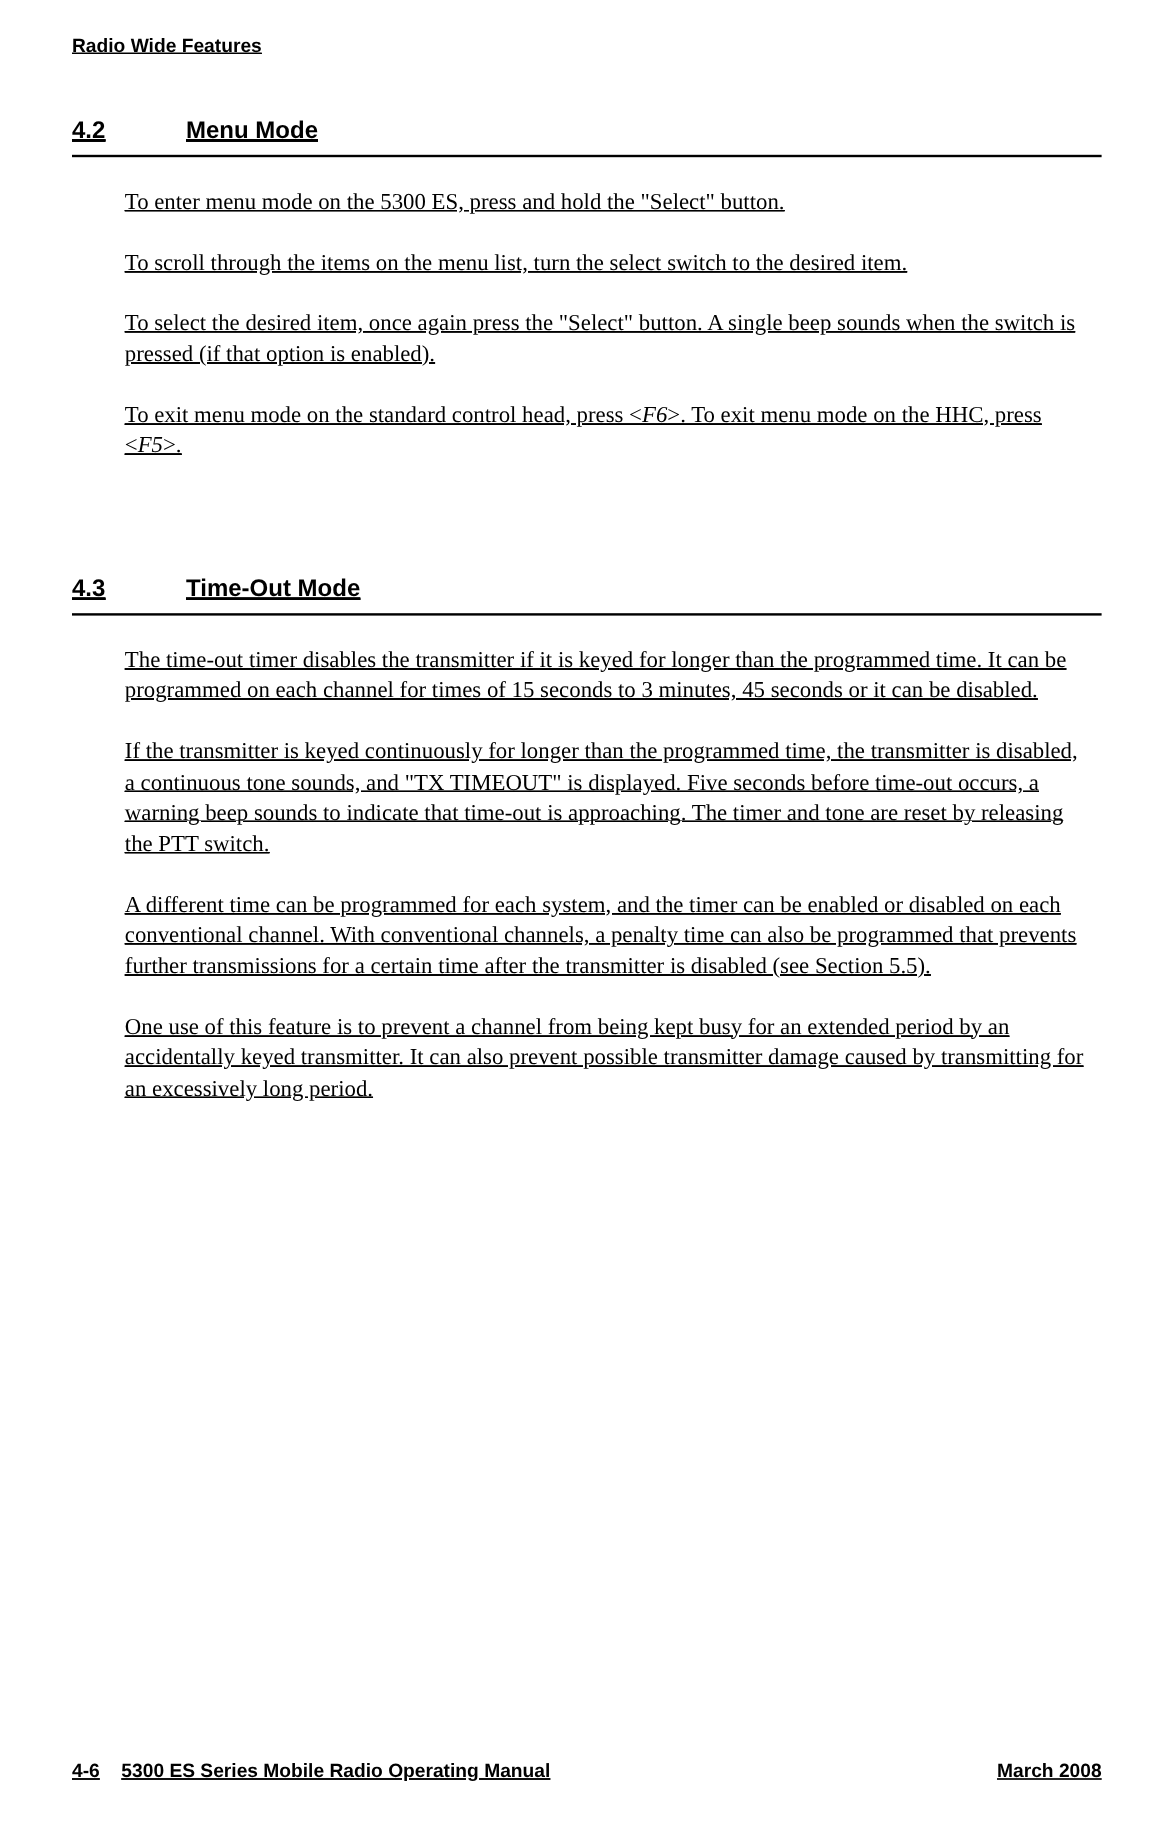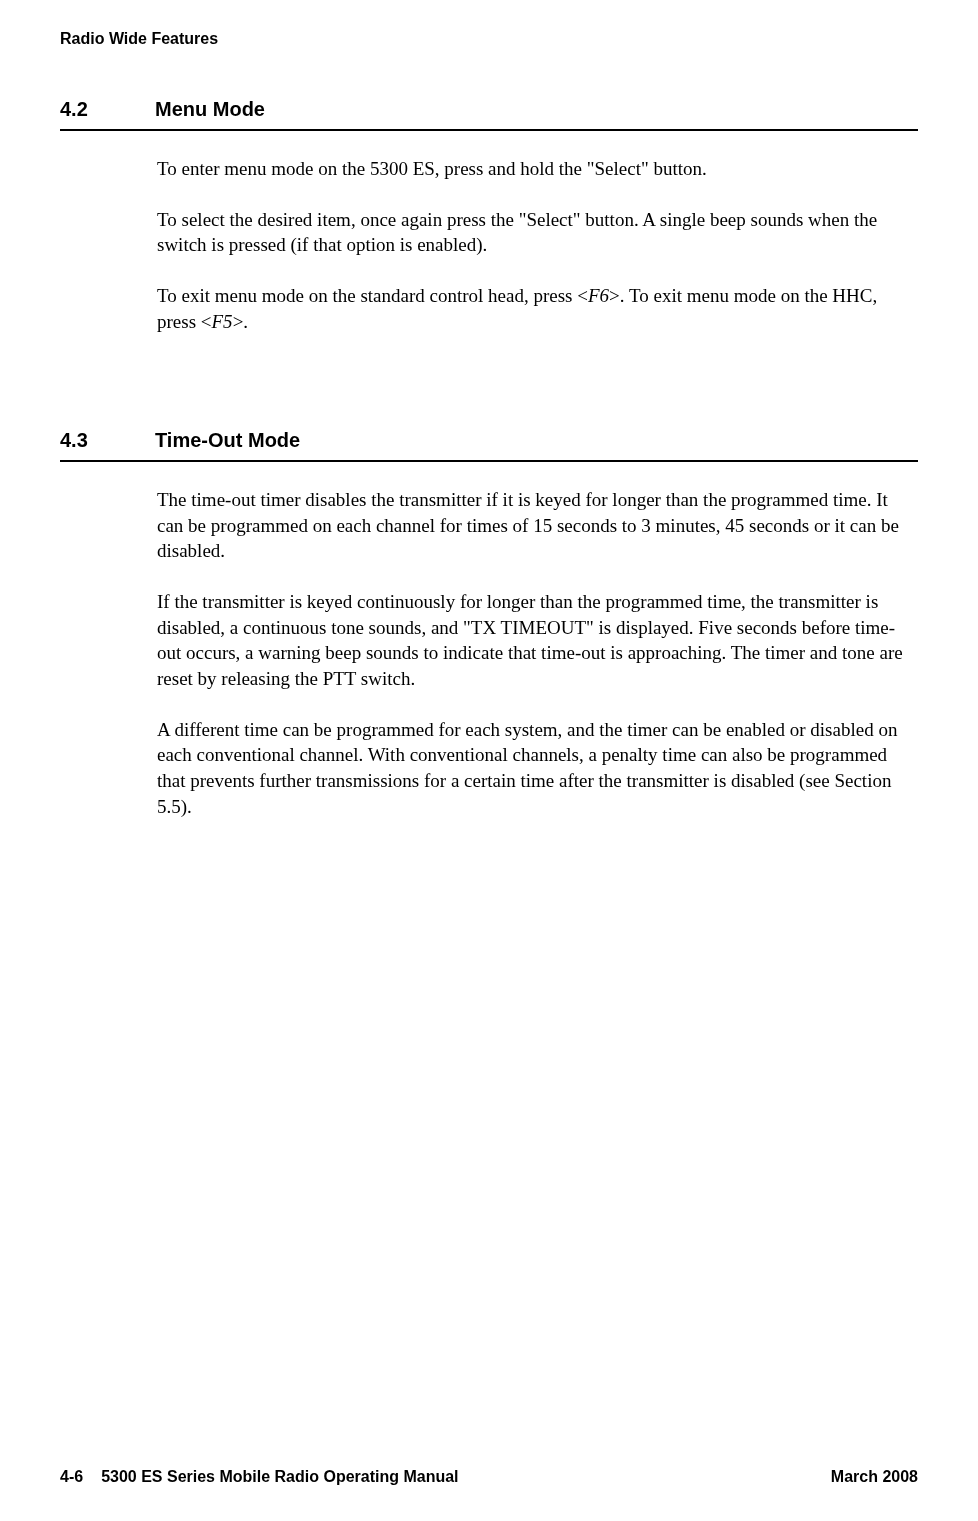--- a/index.html
+++ b/index.html
@@ -1,18 +1,19 @@
 <!DOCTYPE html>
 <html><head>
   <meta charset="utf-8">
   <style>
     * {
       margin: 0;
       padding: 0;
       box-sizing: border-box;
+      text-decoration: underline;
     }
     body {
       width: 978px;
       height: 1521px;
       background: #fff;
       font-family: "Times New Roman", Times, serif;
       position: relative;
       padding: 30px 60px 40px 60px;
     }
     .header-title {
@@ -34,21 +35,21 @@
     }
     .section-title {
       display: inline-block;
     }
     .section-rule {
       border: none;
       border-top: 2px solid #000;
       margin-bottom: 25px;
     }
     .body-text {
-      margin-left: 97px;
+      margin-left: 44px;
       margin-right: 10px;
     }
     .para {
       font-size: 19px;
       line-height: 1.35;
       margin-bottom: 25px;
     }
     .italic {
       font-style: italic;
       text-align: center;
@@ -77,35 +78,37 @@
 
 <div class="header-title">Radio Wide Features</div>
 
 <div class="section-heading">
   <span class="section-number">4.2</span>
   <span class="section-title">Menu Mode</span>
 </div>
 <hr class="section-rule">
 <div class="body-text">
   <p class="para">To enter menu mode on the 5300 ES, press and hold the "Select" button.</p>
+  <p class="para">To scroll through the items on the menu list, turn the select switch to the desired item.</p>
   <p class="para">To select the desired item, once again press the "Select" button. A single beep sounds when the switch is pressed (if that option is enabled).</p>
   <p class="para"><span>To exit menu mode on the standard control head, press &lt;</span><span class="italic">F6</span><span>&gt;. To exit menu mode on the HHC, press &lt;</span><span class="italic">F5</span><span>&gt;.</span></p>
 </div>
 
 <div class="section-spacer"></div>
 
 <div class="section-heading">
   <span class="section-number">4.3</span>
   <span class="section-title">Time-Out Mode</span>
 </div>
 <hr class="section-rule">
 <div class="body-text">
   <p class="para">The time-out timer disables the transmitter if it is keyed for longer than the programmed time. It can be programmed on each channel for times of 15 seconds to 3 minutes, 45 seconds or it can be disabled.</p>
   <p class="para">If the transmitter is keyed continuously for longer than the programmed time, the transmitter is disabled, a continuous tone sounds, and "TX TIMEOUT" is displayed. Five seconds before time-out occurs, a warning beep sounds to indicate that time-out is approaching. The timer and tone are reset by releasing the PTT switch.</p>
   <p class="para">A different time can be programmed for each system, and the timer can be enabled or disabled on each conventional channel. With conventional channels, a penalty time can also be programmed that prevents further transmissions for a certain time after the transmitter is disabled (see Section 5.5).</p>
+  <p class="para">One use of this feature is to prevent a channel from being kept busy for an extended period by an accidentally keyed transmitter. It can also prevent possible transmitter damage caused by transmitting for an excessively long period.</p>
 </div>
 
 <div class="footer">
   <div class="footer-left">
     <span>4-6</span>
     <span>5300 ES Series Mobile Radio Operating Manual</span>
   </div>
   <div>March 2008</div>
 </div>
 

